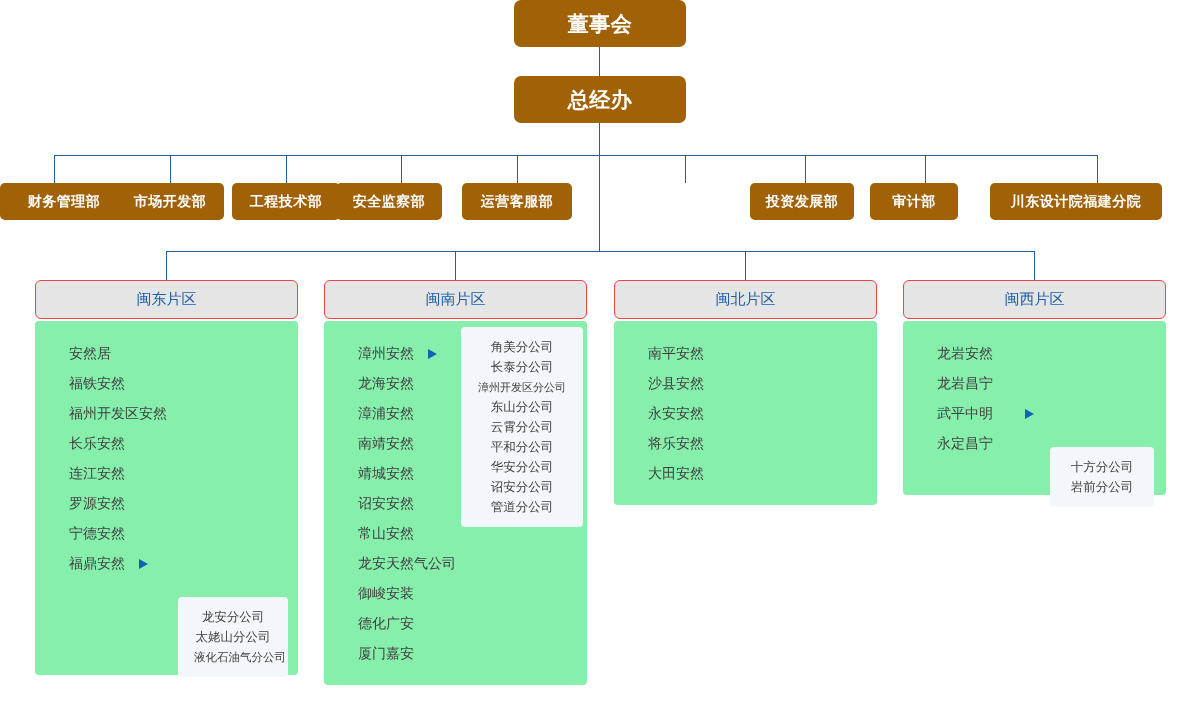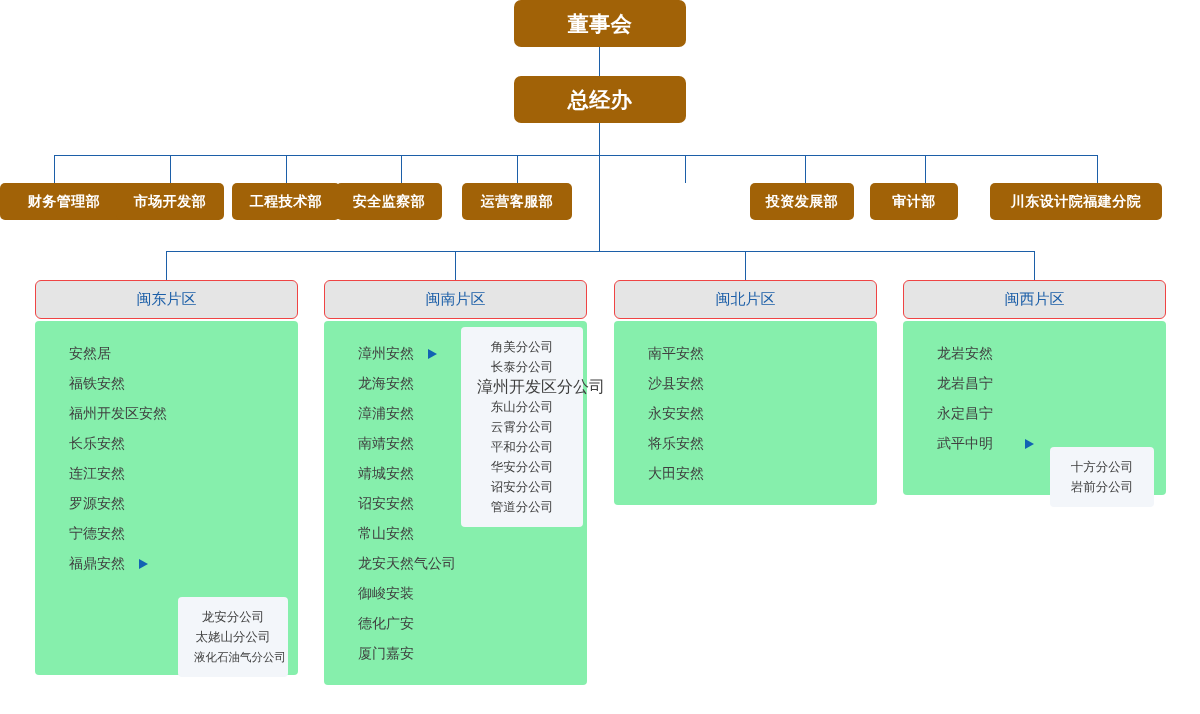--- a/index.html
+++ b/index.html
@@ -265,21 +265,21 @@
         <div class="region-item">
             <span class="label">德化广安</span>
           </div>
         <div class="region-item">
             <span class="label">厦门嘉安</span>
           </div>
       </div>
       <div class="sub-panel" style="left:137px; top:6px; width:122px;">
         <div class="sub-item">角美分公司</div>
         <div class="sub-item">长泰分公司</div>
-        <div class="sub-item" style="font-size:16px;">漳州开发区分公司</div>
+        <div class="sub-item" style="font-size:11px;">漳州开发区分公司</div>
         <div class="sub-item">东山分公司</div>
         <div class="sub-item">云霄分公司</div>
         <div class="sub-item">平和分公司</div>
         <div class="sub-item">华安分公司</div>
         <div class="sub-item">诏安分公司</div>
         <div class="sub-item">管道分公司</div>
       </div>
     </div>
   </div>
 
@@ -314,26 +314,26 @@
     </div>
     <div class="region-body" style="min-height:174px;">
       <div class="region-list">
         <div class="region-item">
             <span class="label">龙岩安然</span>
           </div>
         <div class="region-item">
             <span class="label">龙岩昌宁</span>
           </div>
         <div class="region-item">
-            <span class="label">永定昌宁</span>
-          </div>
-        <div class="region-item">
           <span class="label">武平中明</span>
           <span class="arrow-icon" style="margin-left:32px;"></span>
         </div>
+        <div class="region-item">
+            <span class="label">永定昌宁</span>
+          </div>
       </div>
       <div class="sub-panel" style="left:147px; top:126px; width:104px;">
         <div class="sub-item">十方分公司</div>
         <div class="sub-item">岩前分公司</div>
       </div>
     </div>
   </div>
 
 </div>
 

